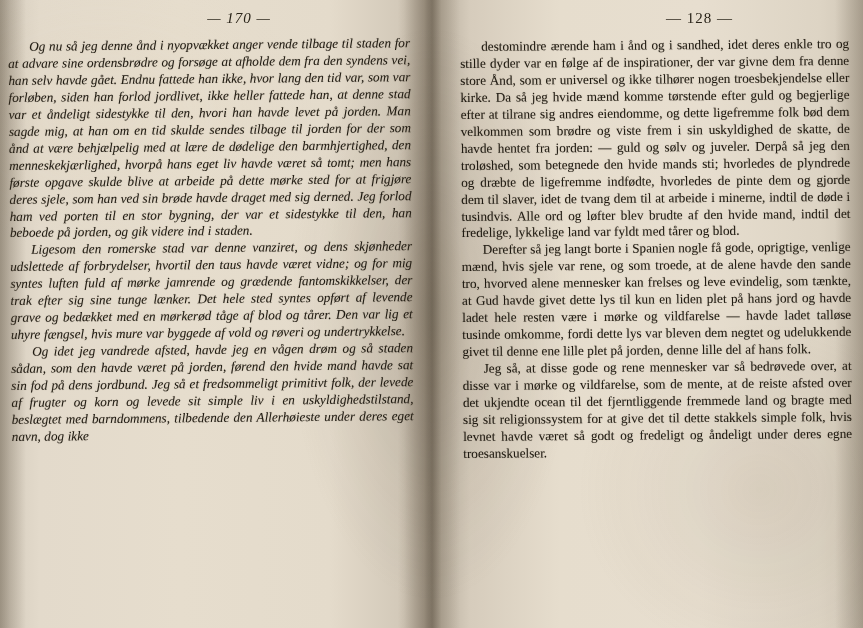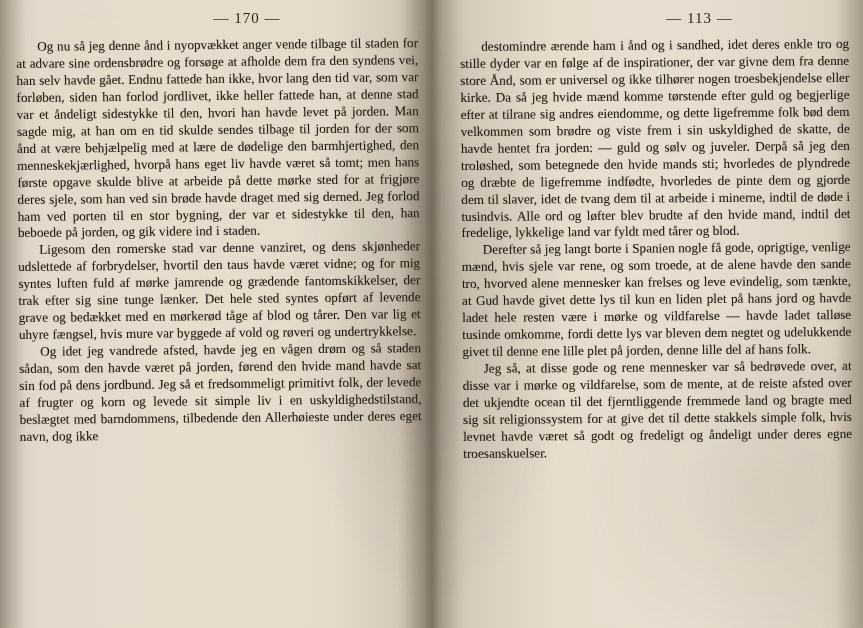--- a/index.html
+++ b/index.html
@@ -25,23 +25,24 @@
         #e6ddcd 560px, #e7decf 700px, #ddd4c4 820px,
         #cfc5b5 863px);
   }
   .page {
     position: absolute;
     top: 0;
     height: 628px;
     box-sizing: border-box;
   }
   .page-left {
-    left: 12px;
+    left: 4px;
     width: 432px;
     padding: 10px 26px 0 4px;
+    font-style: italic;
   }
   .page-right {
     left: 432px;
     width: 431px;
     padding: 10px 14px 0 28px;
   }
   .folio {
     text-align: center;
     font-size: 15px;
     letter-spacing: 1px;
@@ -111,21 +112,21 @@
   <div class="page page-left">
     <div class="folio folio-left">— 170 —</div>
     <div class="col">
       <p>Og nu så jeg denne ånd i nyopvækket anger vende tilbage til staden for at advare sine ordensbrødre og forsøge at afholde dem fra den syndens vei, han selv havde gået. Endnu fattede han ikke, hvor lang den tid var, som var forløben, siden han forlod jordlivet, ikke heller fattede han, at denne stad var et åndeligt sidestykke til den, hvori han havde levet på jorden. Man sagde mig, at han om en tid skulde sendes tilbage til jorden for der som ånd at være behjælpelig med at lære de dødelige den barmhjertighed, den menneskekjærlighed, hvorpå hans eget liv havde været så tomt; men hans første opgave skulde blive at arbeide på dette mørke sted for at frigjøre deres sjele, som han ved sin brøde havde draget med sig derned. Jeg forlod ham ved porten til en stor bygning, der var et sidestykke til den, han beboede på jorden, og gik videre ind i staden.</p>
       <p>Ligesom den romerske stad var denne vanziret, og dens skjønheder udslettede af forbrydelser, hvortil den taus havde været vidne; og for mig syntes luften fuld af mørke jamrende og grædende fantomskikkelser, der trak efter sig sine tunge lænker. Det hele sted syntes opført af levende grave og bedækket med en mørkerød tåge af blod og tårer. Den var lig et uhyre fængsel, hvis mure var byggede af vold og røveri og undertrykkelse.</p>
       <p>Og idet jeg vandrede afsted, havde jeg en vågen drøm og så staden sådan, som den havde været på jorden, førend den hvide mand havde sat sin fod på dens jordbund. Jeg så et fredsommeligt primitivt folk, der levede af frugter og korn og levede sit simple liv i en uskyldighedstilstand, beslægtet med barndommens, tilbedende den Allerhøieste under deres eget navn, dog ikke</p>
     </div>
   </div>
 
   <div class="page page-right">
-    <div class="folio folio-right">— 113 —</div>
+    <div class="folio folio-right">— 128 —</div>
     <div class="col">
       <p>destomindre ærende ham i ånd og i sandhed, idet deres enkle tro og stille dyder var en følge af de inspirationer, der var givne dem fra denne store Ånd, som er universel og ikke tilhører nogen troesbekjendelse eller kirke. Da så jeg hvide mænd komme tørstende efter guld og begjerlige efter at tilrane sig andres eiendomme, og dette ligefremme folk bød dem velkommen som brødre og viste frem i sin uskyldighed de skatte, de havde hentet fra jorden: — guld og sølv og juveler. Derpå så jeg den troløshed, som betegnede den hvide mands sti; hvorledes de plyndrede og dræbte de ligefremme indfødte, hvorledes de pinte dem og gjorde dem til slaver, idet de tvang dem til at arbeide i minerne, indtil de døde i tusindvis. Alle ord og løfter blev brudte af den hvide mand, indtil det fredelige, lykkelige land var fyldt med tårer og blod.</p>
       <p>Derefter så jeg langt borte i Spanien nogle få gode, oprigtige, venlige mænd, hvis sjele var rene, og som troede, at de alene havde den sande tro, hvorved alene mennesker kan frelses og leve evindelig, som tænkte, at Gud havde givet dette lys til kun en liden plet på hans jord og havde ladet hele resten være i mørke og vildfarelse — havde ladet talløse tusinde omkomme, fordi dette lys var bleven dem negtet og udelukkende givet til denne ene lille plet på jorden, denne lille del af hans folk.</p>
       <p>Jeg så, at disse gode og rene mennesker var så bedrøvede over, at disse var i mørke og vildfarelse, som de mente, at de reiste afsted over det ukjendte ocean til det fjerntliggende fremmede land og bragte med sig sit religionssystem for at give det til dette stakkels simple folk, hvis levnet havde været så godt og fredeligt og åndeligt under deres egne troesanskuelser.</p>
     </div>
   </div>
 
   <div class="gutter"></div>
   <div class="edge-shadow-left"></div>
   <div class="edge-shadow-right"></div>

